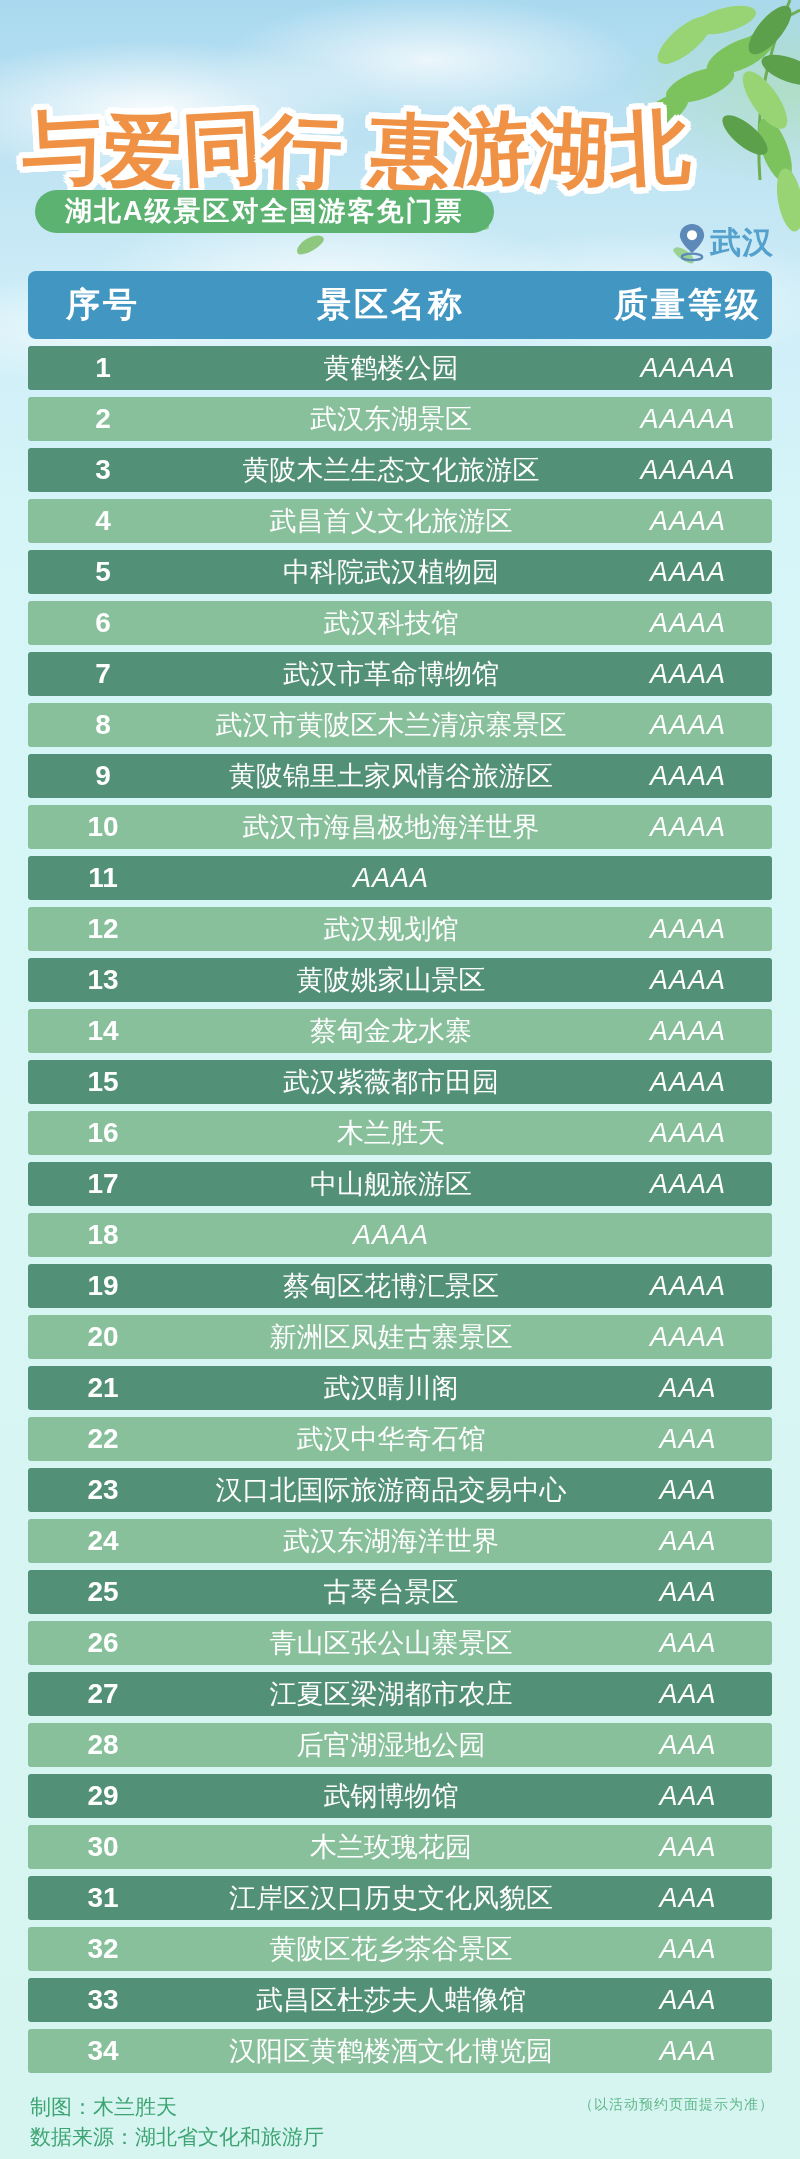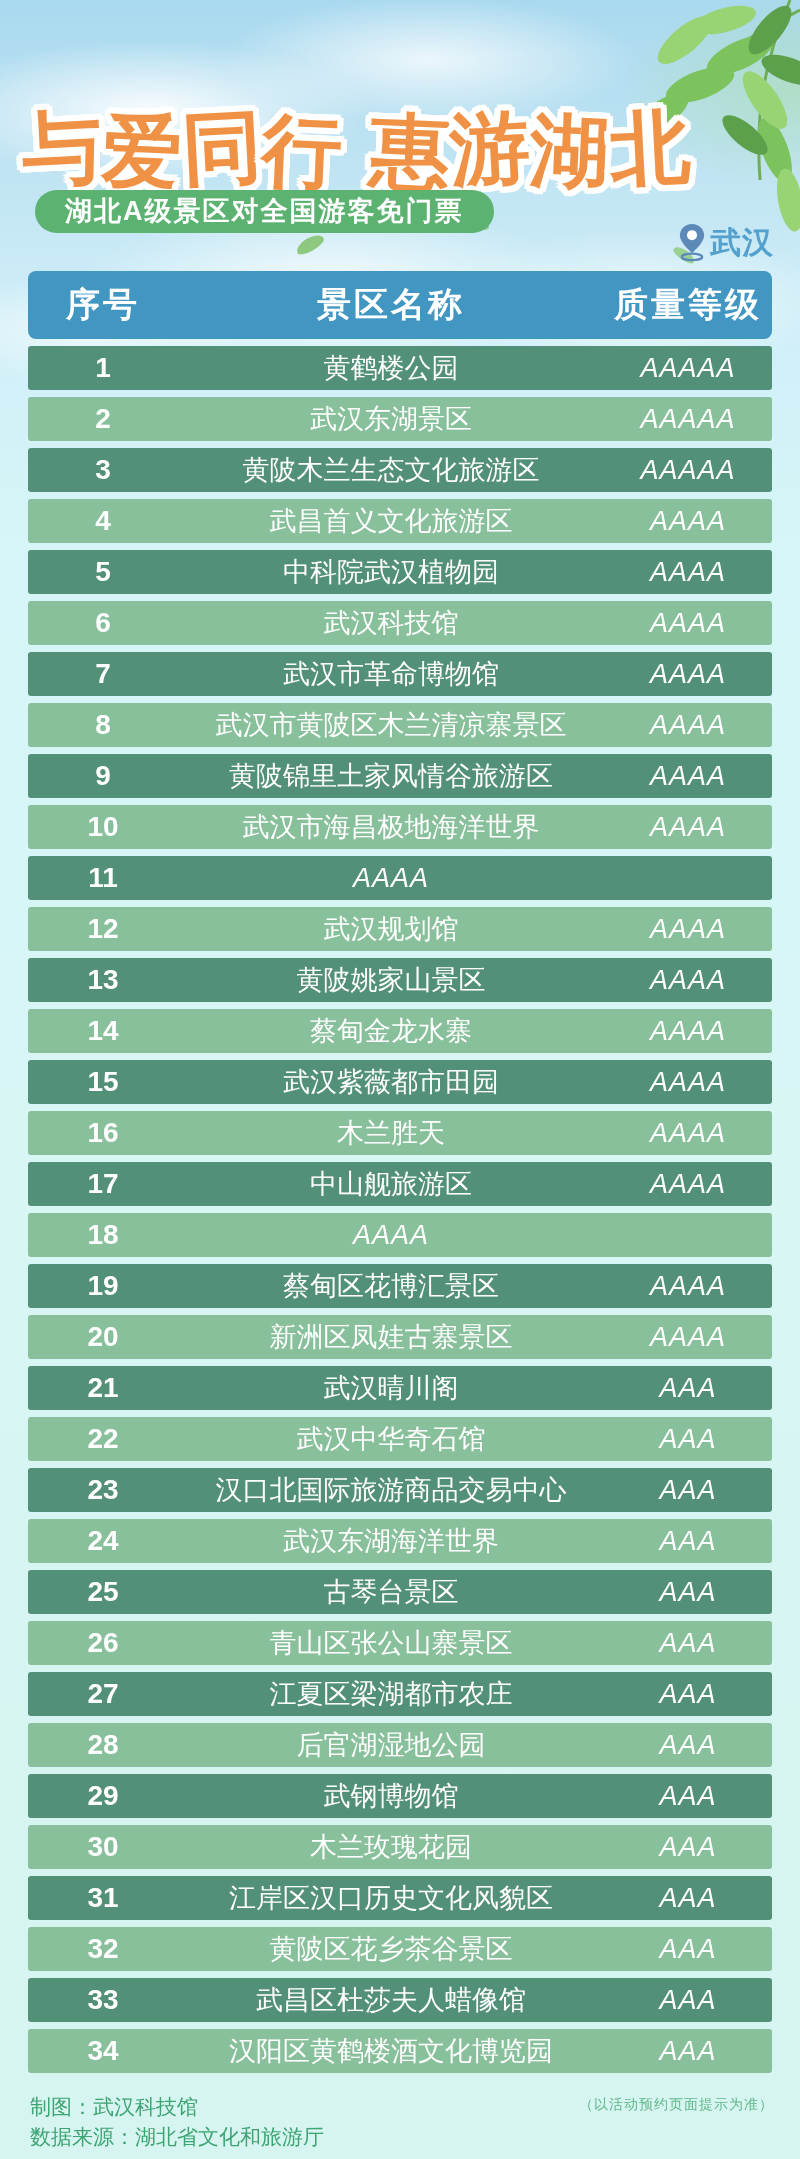--- a/index.html
+++ b/index.html
@@ -288,18 +288,18 @@
         <div class="grade">AAA</div>
       </div>
       <div class="row">
         <div class="no">34</div>
         <div class="name">汉阳区黄鹤楼酒文化博览园</div>
         <div class="grade">AAA</div>
       </div>
     </div>
 
   <div class="footer-left">
-    <div>制图：武汉科技馆</div>
+    <div>制图：木兰胜天</div>
     <div>数据来源：湖北省文化和旅游厅</div>
   </div>
   <div class="footer-note">（以活动预约页面提示为准）</div>
 
 </div>
 
 </body></html>

